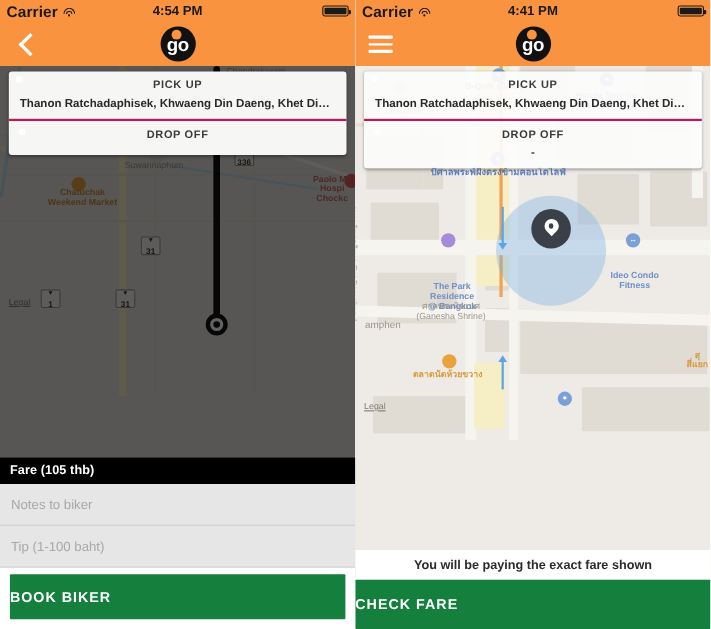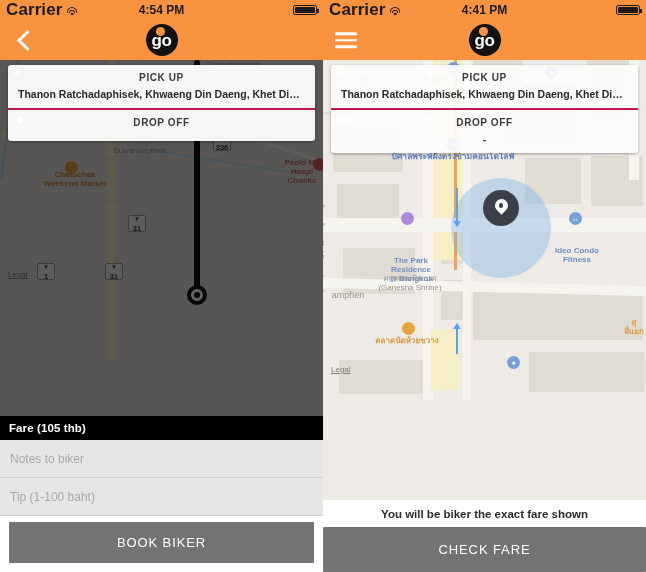--- a/index.html
+++ b/index.html
@@ -13,21 +13,21 @@
   .panel { width: 323px; height: 572px; position: relative; overflow: hidden; background: #fff; }
   .panel.left { border-right: 0px solid #fff; }
 
   
   .statusbar {
     height: 20px; background: #F9933F; color: #1a1a1a;
     display: flex; align-items: center; font-size: 11px; font-weight: bold;
     padding: 0 6px; position: relative;
   }
   .sb-left { display: flex; align-items: center; gap: 4px; }
-  .sb-carrier { font-size: 17px; letter-spacing: .1px; text-align: right; }
+  .sb-carrier { font-size: 14px; letter-spacing: .1px; text-align: right; }
   .wifi-ico { display: inline-block; width: 12px; height: 10px; position: relative; }
   .wifi-ico i {
     position: absolute; left: 50%; bottom: 0; transform: translateX(-50%);
     border: 1.4px solid #1a1a1a; border-bottom: none;
     border-radius: 50% 50% 0 0 / 100% 100% 0 0;
   }
   .wifi-ico i:nth-child(1) { width: 11px; height: 6px; bottom: 2px; }
   .wifi-ico i:nth-child(2) { width: 6px; height: 3.5px; bottom: 2px; }
   .wifi-ico i:nth-child(3) { width: 2.5px; height: 2.5px; border: none; background: #1a1a1a; border-radius: 50%; bottom: 0px; }
   .sb-time {
@@ -177,22 +177,22 @@
     background: #e6e6e6; height: 38px; display: flex; align-items: center;
     padding: 0 10px; font-size: 12px; color: #a8a8a8;
     border-bottom: 1px solid #d2d2d2;
   }
   .terms-bar {
     background: #aaaaaa; height: 24px; display: flex; align-items: center;
     justify-content: center; font-size: 11px; font-weight: bold; color: #3d3d3d;
   }
   .btn-wrap { background: #fff; padding: 6px 9px 9px 9px; }
   .btn-primary {
-    background: #737373; color: #fff; text-align: center;
-    font-size: 13px; font-weight: normal; letter-spacing: .9px;
+    background: #15803d; color: #fff; text-align: left;
+    font-size: 13px; font-weight: bold; letter-spacing: .9px;
     padding: 13px 0; border-radius: 1px;
   }
   .fare-note {
     background: #fff; text-align: center; font-size: 11.5px; font-weight: bold;
     color: #2b2b2b; padding: 8px 0 7px 0;
   }
 </style>
 </head>
 <body>
 
@@ -411,19 +411,19 @@
         </div>
         <div class="card-sec">
           <span class="pin dropoff"><span class="head"></span></span>
           <div class="card-label">DROP OFF</div>
           <div class="card-value dash">-</div>
         </div>
       </div>
     </div>
 
     <div class="bottom">
-      <div class="fare-note">You will be biker the exact fare shown</div>
+      <div class="fare-note">You will be paying the exact fare shown</div>
       <div class="btn-wrap" style="padding:0 0 0 0;">
         <div class="btn-primary" style="padding:15px 0;">CHECK FARE</div>
       </div>
     </div>
   </div>
 </div>
 
 </body></html>

